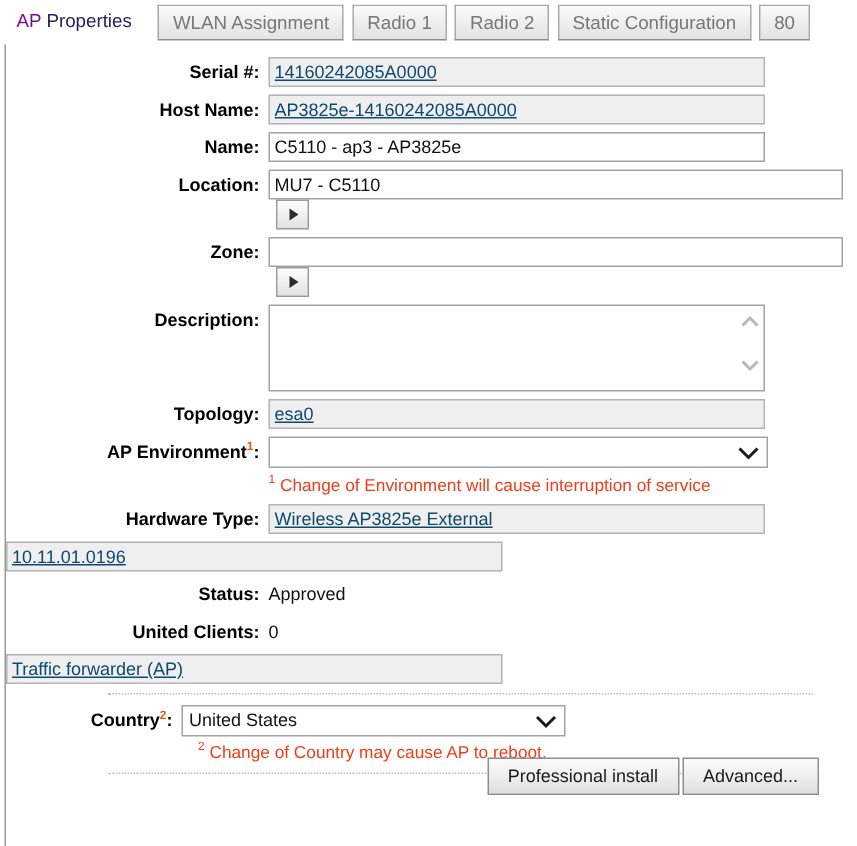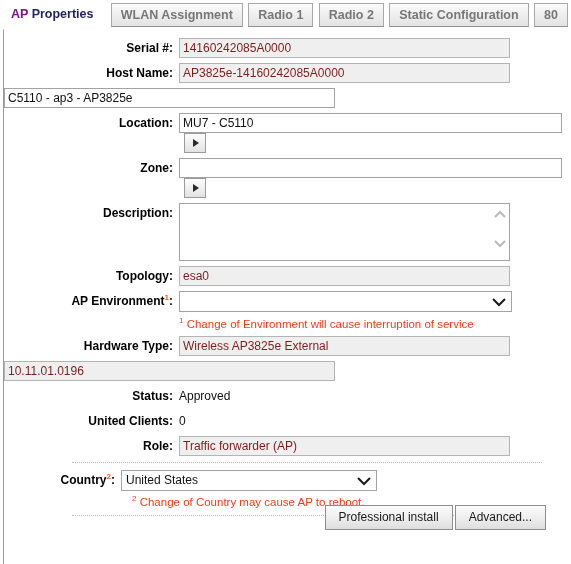--- a/index.html
+++ b/index.html
@@ -24,21 +24,21 @@
     white-space: nowrap;
     overflow: hidden;
   }
   .tab {
     display: inline-block;
     box-sizing: border-box;
     height: 24px;
     line-height: 22px;
     padding: 0 9px;
     font-size: 12.5px;
-    font-weight: bold;
+    font-weight: normal;
     vertical-align: top;
     margin-right: 2px;
   }
   .tab.inactive {
     background: linear-gradient(to bottom, #fbfbfb 0%, #ededed 55%, #e3e3e3 100%);
     border: 1px solid #a8a8a8;
     border-bottom: 1px solid #8f8f8f;
     color: #777777;
     cursor: pointer;
   }
@@ -101,22 +101,23 @@
     font-family: "Liberation Sans", sans-serif;
     font-size: 12px;
     padding: 1px 3px;
     border: 1px solid #a3a3a3;
     background: #ffffff;
     color: #111111;
     outline: none;
   }
   input.fld.disabled {
     background: #efefef;
-    color: #7f1d1d;
+    color: #0c4a6e;
     border: 1px solid #b4b4b4;
+    text-decoration: underline;
   }
   .w-wide  { width: 383px; }
   .w-full  { width: 331px; }
 
   .sidebtn {
     display: inline-block;
     box-sizing: border-box;
     width: 22px;
     height: 20px;
     margin-left: 5px;
@@ -287,20 +288,21 @@
     </div>
 
     <div class="row">
       <div class="lbl">Host Name:</div>
       <div class="ctl">
         <input class="fld w-full disabled" type="text" readonly="" value="AP3825e-14160242085A0000" style="">
       </div>
     </div>
 
     <div class="row">
+      <div class="lbl">Name:</div>
       <div class="ctl">
         <input class="fld w-full" type="text" value="C5110 - ap3 - AP3825e" style="">
       </div>
     </div>
 
     <div class="row">
       <div class="lbl">Location:</div>
       <div class="ctl">
         <input class="fld w-wide" type="text" value="MU7 - C5110" style=""><span class="sidebtn"></span>
       </div>
@@ -382,21 +384,20 @@
     </div>
 
     <div class="row">
       <div class="lbl">United Clients:</div>
       <div class="ctl">
         <div class="plaintext">0</div>
       </div>
     </div>
 
     <div class="row">
-      <div class="lbl">Role:</div>
       <div class="ctl">
         <input class="fld w-full disabled" type="text" readonly="" value="Traffic forwarder (AP)" style="">
       </div>
     </div>
 
     <div class="divider"></div>
 
     <div class="country-block">
       <div class="row" style="margin-bottom:0;">
         <div class="lbl" style="width:117px;min-width:117px;"><span>Country</span><sup>2</sup><span>:</span></div>

